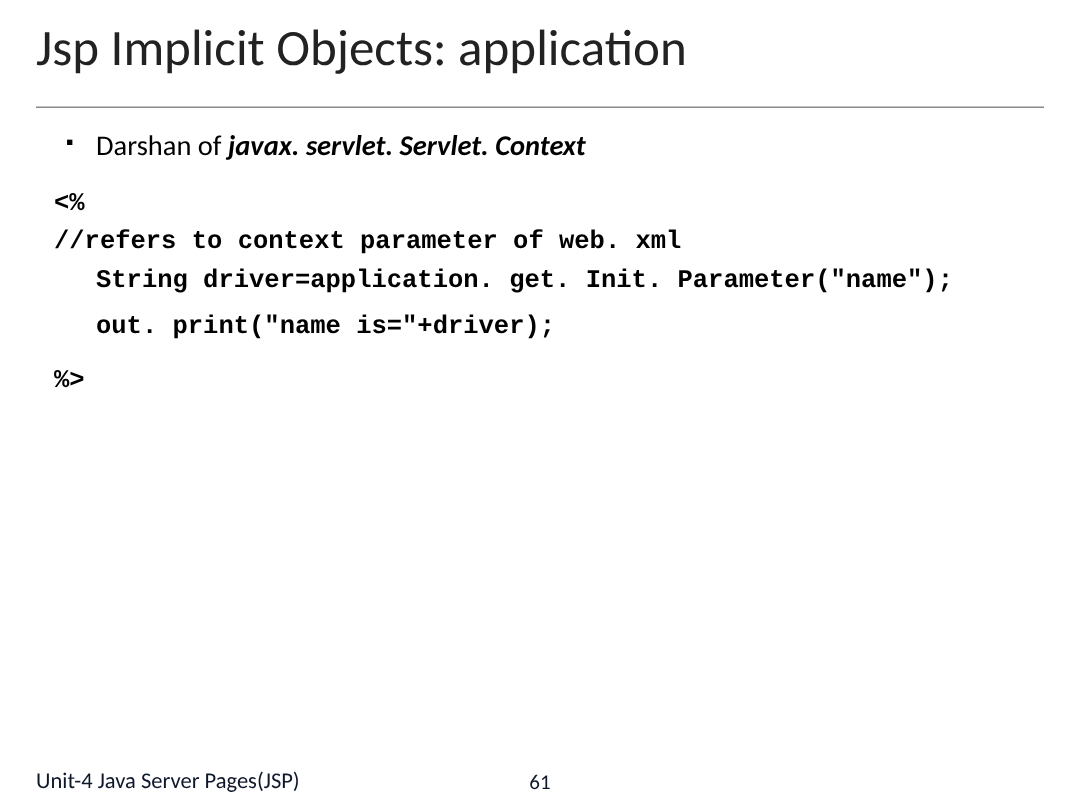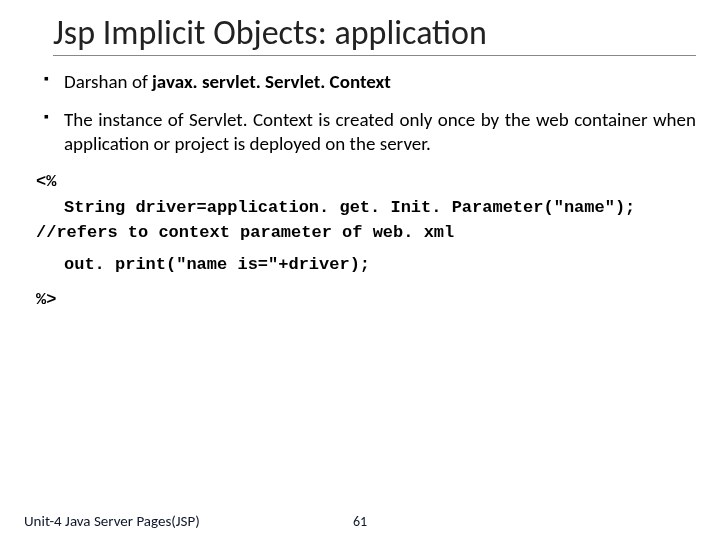--- a/index.html
+++ b/index.html
@@ -16,24 +16,23 @@
     width: 100%;
     height: 100%;
     padding: 12px 24px 0 24px;
     display: flex;
     flex-direction: column;
   }
   .title {
     font-size: 34px;
     font-weight: 400;
     color: #222;
-    padding-bottom: 2px;
+    padding-bottom: 18px;
     border-bottom: 1px solid #888;
     margin-bottom: 14px;
-    margin-left: 29px;
   }
   .bullets {
     list-style: none;
     padding-left: 20px;
   }
   .bullets li {
     font-size: 19px;
     line-height: 1.25;
     margin-bottom: 14px;
     position: relative;
@@ -42,20 +41,21 @@
   }
   .bullets li::before {
     content: "▪";
     position: absolute;
     left: 0;
     top: 0;
     font-size: 14px;
     color: #000;
   }
   .instance-line .em {
+    font-style: italic;
     font-weight: 600;
   }
   .code-block {
     font-family: "Courier New", monospace;
     font-size: 17px;
     font-weight: 700;
     line-height: 1.5;
     padding-left: 12px;
   }
   .code-line { white-space: pre; }
@@ -83,27 +83,26 @@
 <body>
 
 <div class="slide">
 
   <div class="title">Jsp Implicit Objects: application</div>
 
   <ul class="bullets">
     <li class="instance-line">
       <span>Darshan of </span><span class="em">javax. servlet. Servlet. Context</span>
     </li>
-    <li>The instance of Servlet. Context is created only once by the web container when application or project is deployed on the server.</li>
   </ul>
 
   <div class="code-block">
     <div class="code-line">&lt;%</div>
+    <div class="code-line">//refers to context parameter of web. xml</div>
     <div class="code-line code-indent">String driver=application. get. Init. Parameter("name");</div>
-    <div class="code-line">//refers to context parameter of web. xml</div>
     <div class="code-line code-indent" style="margin-top:6px;">out. print("name is="+driver);</div>
     <div class="code-line" style="margin-top:10px;">%&gt;</div>
   </div>
 
 </div>
 
 <div class="footer">
   <span>Unit-4 Java Server Pages(JSP)</span>
   <span class="center">61</span>
 </div>

